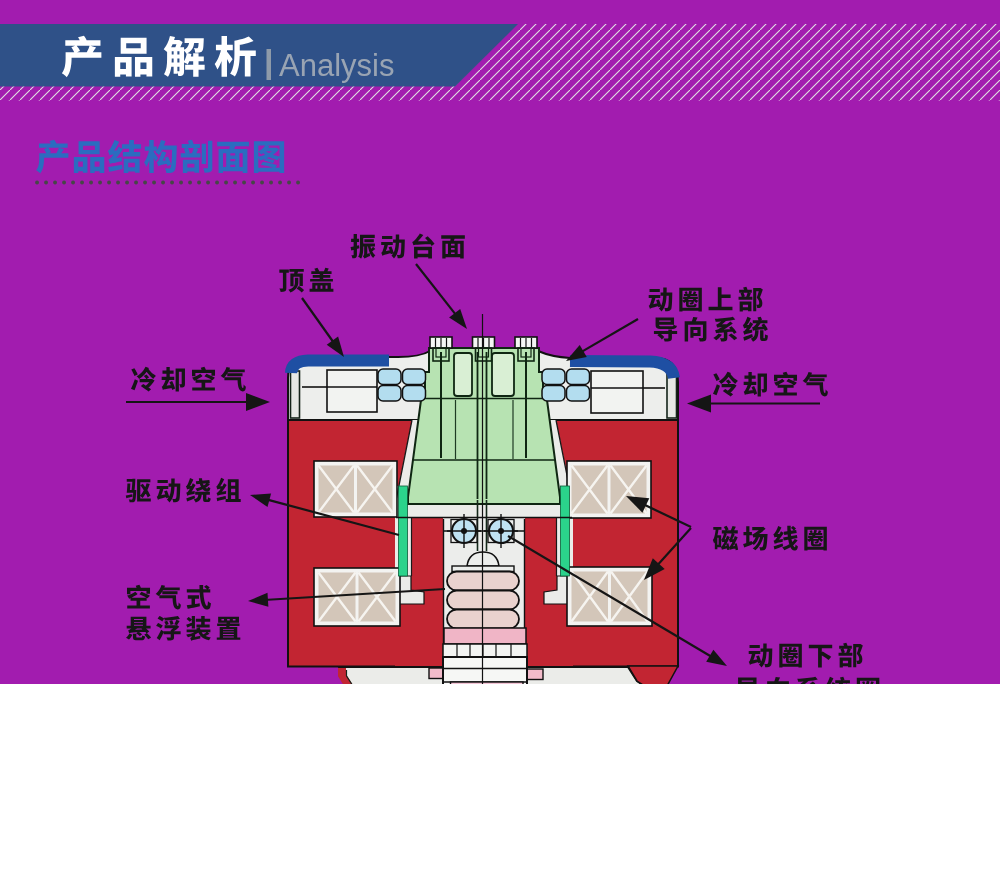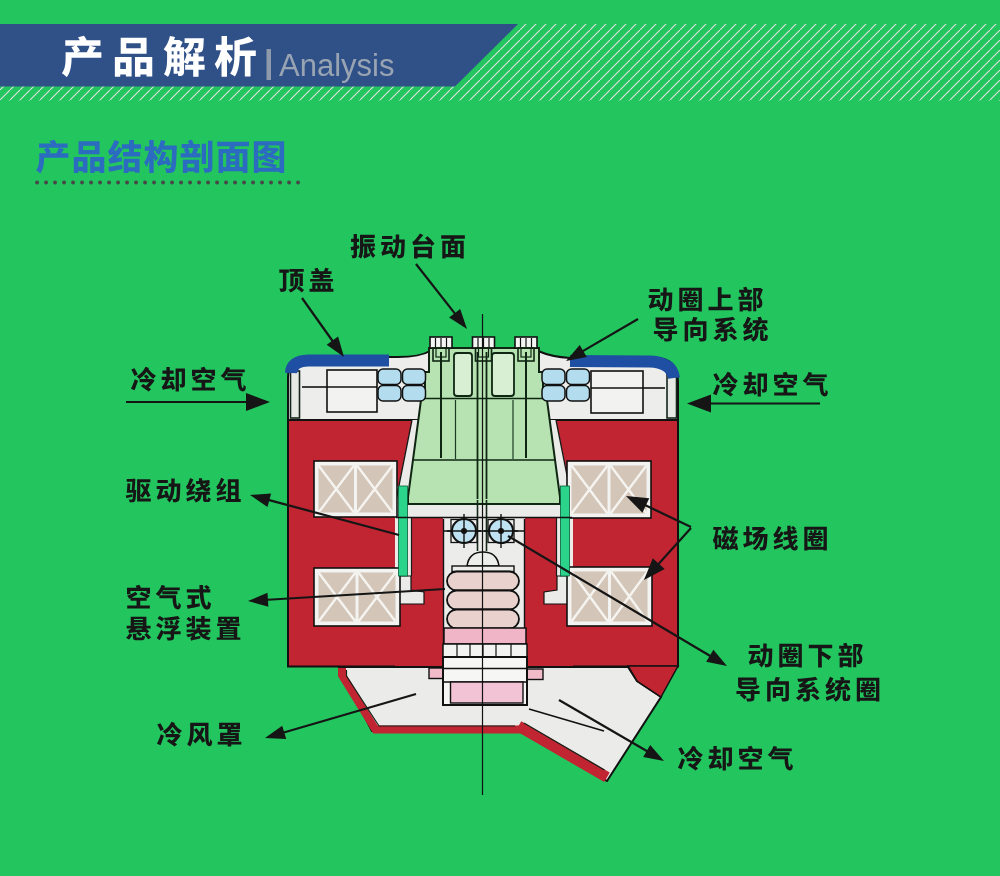--- a/index.html
+++ b/index.html
@@ -1,15 +1,15 @@
 <!DOCTYPE html>
 <html><head><meta charset="utf-8">
 <style>
 html,body{margin:0;padding:0;background:#ffffff;}
-#page{position:relative;width:1000px;height:876px;overflow:hidden;background:#22c55e;}
+#page{position:relative;width:1000px;height:684px;overflow:hidden;background:#a21caf;}
 </style></head>
 <body>
 <div id="page">
 <svg width="1000" height="876" viewBox="0 0 1000 876">
 <defs>
         <path id="c0" d="M181 475H939V345H181ZM100 754H918V628H100ZM107 475H246V332Q246 284 241.5 227.0Q237 170 225.0 110.0Q213 50 190.5 -5.5Q168 -61 132 -106Q121 -92 100.0 -73.0Q79 -54 57.5 -36.5Q36 -19 21 -10Q61 40 79.0 101.0Q97 162 102.0 223.5Q107 285 107 335ZM241 590 358 640Q381 610 405.5 572.0Q430 534 442 505L318 450Q308 479 286.0 518.5Q264 558 241 590ZM667 631 817 584Q784 541 754.0 499.0Q724 457 700 428L594 470Q608 493 621.5 520.5Q635 548 647.0 577.0Q659 606 667 631ZM396 825 534 857Q555 832 573.0 799.5Q591 767 600 741L456 702Q449 728 432.0 762.5Q415 797 396 825Z"></path>
         <path id="c1" d="M815 832H938V62Q938 13 927.5 -14.5Q917 -42 888 -58Q860 -74 817.0 -79.0Q774 -84 715 -83Q712 -56 700.5 -19.5Q689 17 676 43Q713 42 747.0 41.5Q781 41 793 42Q805 42 810.0 46.5Q815 51 815 63ZM634 746H757V166H634ZM62 738H583V620H62ZM35 472H601V352H35ZM120 600 238 629Q256 597 271.5 557.0Q287 517 294 488L171 454Q165 484 150.5 525.0Q136 566 120 600ZM407 630 541 602Q527 568 512.5 535.0Q498 502 484.5 473.0Q471 444 459 421L344 449Q356 474 368.0 505.5Q380 537 390.0 570.0Q400 603 407 630ZM162 67H478V-48H162ZM96 289H561V-87H426V171H224V-92H96ZM239 828 355 859Q370 828 385.0 789.5Q400 751 407 723L283 686Q279 714 266.0 754.0Q253 794 239 828Z"></path>
         <path id="c2" d="M330 687V568H668V687ZM202 813H804V442H202ZM67 364H456V-87H324V238H192V-92H67ZM534 364H936V-88H802V238H661V-92H534ZM122 84H379V-43H122ZM594 84H870V-43H594Z"></path>
         <path id="c3" d="M68 816H933V-93H800V697H195V-93H68ZM147 58H871V-58H147ZM353 264 406 338Q449 330 495.5 317.5Q542 305 585.0 291.0Q628 277 660 263L606 182Q576 197 532.5 212.5Q489 228 442.0 241.5Q395 255 353 264ZM404 707 511 670Q483 626 443.5 583.5Q404 541 361.0 504.0Q318 467 277 440Q268 451 252.0 465.5Q236 480 219.5 494.5Q203 509 190 518Q252 552 310.0 602.5Q368 653 404 707ZM668 627H689L708 632L782 589Q742 528 681.5 476.5Q621 425 548.0 384.0Q475 343 395.5 313.0Q316 283 235 263Q230 278 220.0 299.0Q210 320 198.0 339.0Q186 358 175 371Q250 385 326.0 408.0Q402 431 469.0 462.5Q536 494 587.5 531.5Q639 569 668 611ZM392 553Q435 511 503.5 476.0Q572 441 654.5 415.0Q737 389 822 374Q804 357 782.5 328.0Q761 299 749 276Q661 296 577.0 329.5Q493 363 420.5 409.0Q348 455 296 510ZM416 627H705V531H348ZM264 136 323 221Q374 216 429.5 207.0Q485 198 539.5 186.5Q594 175 643.5 162.0Q693 149 732 136L675 43Q625 62 555.0 80.0Q485 98 409.0 113.0Q333 128 264 136Z"></path>
         <path id="c4" d="M499 852 628 822Q607 748 577.5 674.5Q548 601 513.5 536.5Q479 472 441 425Q430 436 410.5 452.0Q391 468 370.5 483.5Q350 499 335 508Q372 549 403.0 604.0Q434 659 458.5 723.0Q483 787 499 852ZM520 695H867V572H459ZM820 695H951Q951 695 951.0 683.5Q951 672 950.5 657.0Q950 642 950 634Q945 466 940.0 348.5Q935 231 928.0 155.0Q921 79 911.0 36.0Q901 -7 887 -27Q866 -56 844.5 -68.5Q823 -81 794 -86Q767 -91 730.0 -91.5Q693 -92 652 -91Q651 -63 639.5 -25.5Q628 12 611 41Q649 37 680.5 36.5Q712 36 729 36Q743 35 751.5 39.5Q760 44 769 54Q779 66 787.0 105.5Q795 145 801.0 217.0Q807 289 811.5 399.5Q816 510 820 666ZM420 107 412 205 462 241 693 280Q695 257 701.0 226.5Q707 196 711 178Q626 162 573.5 150.5Q521 139 491.0 131.0Q461 123 445.5 117.5Q430 112 420 107ZM420 107Q418 119 410.5 139.5Q403 160 395.0 182.0Q387 204 380 220Q394 224 406.5 238.5Q419 253 432 276Q438 288 449.5 313.5Q461 339 475.0 374.5Q489 410 502.0 451.0Q515 492 524 532L650 496Q631 438 605.0 379.0Q579 320 549.5 266.5Q520 213 492 171V169Q492 169 481.0 162.5Q470 156 456.0 146.0Q442 136 431.0 125.5Q420 115 420 107ZM602 346 699 381Q716 346 733.0 304.0Q750 262 765.0 222.5Q780 183 788 153L683 110Q676 141 662.5 181.5Q649 222 633.0 265.5Q617 309 602 346ZM37 667H382V545H37ZM164 852H292V-92H164ZM163 575 232 547Q222 484 206.5 418.5Q191 353 171.5 290.5Q152 228 128.5 174.0Q105 120 79 81Q73 101 62.5 125.5Q52 150 40.0 174.5Q28 199 16 217Q41 247 63.5 289.5Q86 332 105.0 380.5Q124 429 138.5 479.0Q153 529 163 575ZM289 519Q298 508 317.0 482.5Q336 457 357.0 426.0Q378 395 395.0 369.0Q412 343 419 331L340 239Q331 263 317.0 294.0Q303 325 287.0 358.0Q271 391 256.0 421.0Q241 451 229 471Z"></path>

